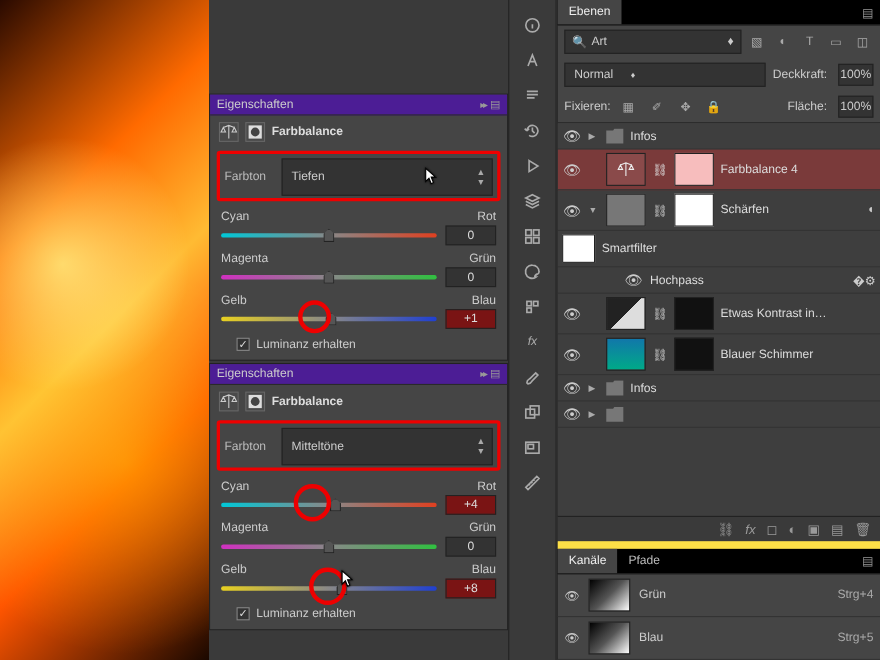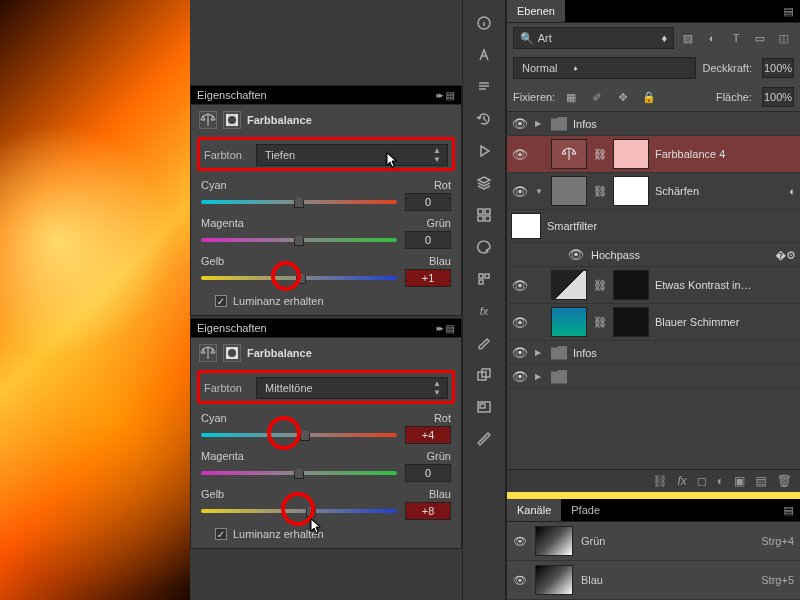--- a/index.html
+++ b/index.html
@@ -1,30 +1,30 @@
 <!DOCTYPE html>
 <html><head>
 <meta charset="utf-8">
 <style>
   * { box-sizing: border-box; margin: 0; padding: 0; font-family: Tahoma, Arial, sans-serif; font-size: 11px; color: #ccc; }
   body { background: #3a3a3a; width: 800px; height: 600px; overflow: hidden; position: relative; }
   .canvas-area { position: absolute; left: 0; top: 0; width: 190px; height: 600px; background: linear-gradient(135deg,#2a0a00 0%,#ff6a00 30%,#ffbb33 50%,#ff5500 70%,#1a0800 100%); }
   .canvas-area::before { content:""; position:absolute; inset:0; background: radial-gradient(circle at 30% 40%, rgba(255,220,120,.8) 0%, transparent 30%), radial-gradient(circle at 60% 70%, rgba(255,120,0,.7) 0%, transparent 40%); mix-blend-mode: screen; }
   .props-col { position:absolute; left:190px; top:85px; width:272px; }
   .panel { background:#454545; border:1px solid #222; margin-bottom:2px; }
-  .panel-head { display:flex; align-items:center; padding:3px 6px; background:#000000; border-bottom:1px solid #2a2a2a; }
+  .panel-head { display:flex; align-items:center; padding:3px 6px; background:#4c1d95; border-bottom:1px solid #2a2a2a; }
   .panel-head .title { flex:1; color:#ccc; }
   .panel-head .collapse-icons { font-size:9px; color:#999; margin-right:4px; letter-spacing:-2px; }
   .panel-head .menu-icon { font-size:10px; color:#999; }
   .sub-head { display:flex; align-items:center; gap:6px; padding:6px 8px; }
   .icon-box { width:18px; height:18px; border:1px solid #666; display:flex; align-items:center; justify-content:center; background:#4a4a4a; }
   .sub-head .label { font-weight:bold; color:#ddd; }
   .row { display:flex; align-items:center; padding:4px 10px 0 10px; gap:6px; }
   .row .lbl { width:46px; color:#bbb; }
-  .dropdown { flex:1; background:#333; border:1px solid #222; height:22px; display:flex; align-items:center; padding:0 8px; position:relative; }
+  .dropdown { flex:1; background:#333; border:1px solid #222; height:34px; display:flex; align-items:center; padding:0 8px; position:relative; }
   .dropdown .caret { position:absolute; right:6px; font-size:8px; color:#aaa; }
   .red-box { border:3px solid #e00; border-radius:3px; padding:2px; margin:2px 6px 4px 6px; }
   .red-box .row { padding:2px 2px 0 2px; }
   .slider-row { padding:4px 10px 2px 10px; }
   .slider-labels { display:flex; justify-content:space-between; color:#bbb; margin-bottom:2px; }
   .slider-wrap { display:flex; align-items:center; gap:8px; }
   .track { flex:1; height:4px; position:relative; border-radius:2px; }
   .grad-cr { background:linear-gradient(90deg,#00c8d8,#888,#e04020); }
   .grad-mg { background:linear-gradient(90deg,#d030c0,#888,#30c040); }
   .grad-yb { background:linear-gradient(90deg,#e8d020,#888,#2040d0); }

